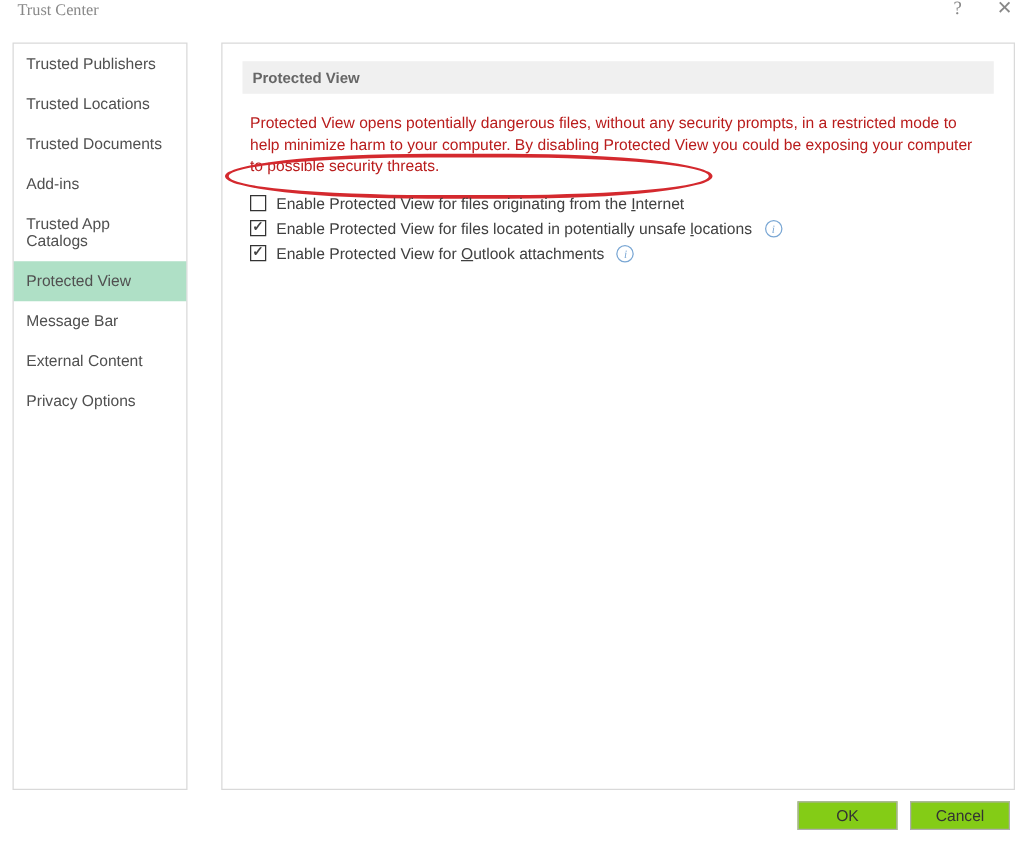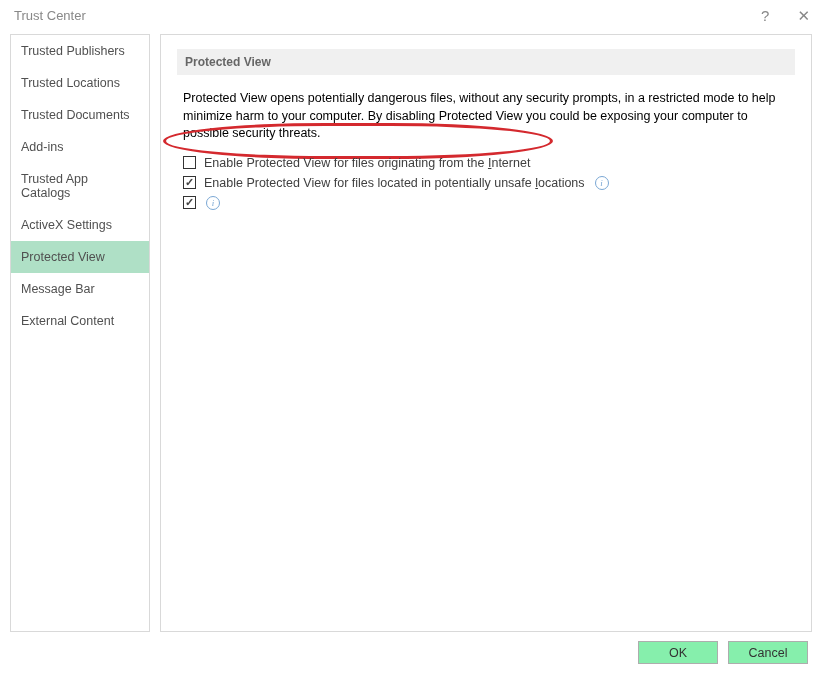--- a/index.html
+++ b/index.html
@@ -8,41 +8,42 @@
       font-size: 12.5px;
       color: #444;
       background: #fff;
       width: 822px;
       height: 673px;
       overflow: hidden;
     }
     .titlebar {
       height: 30px;
       display: flex;
-      align-items: center;
+      align-items: flex-start;
       justify-content: space-between;
       padding: 0 12px 0 14px;
       color: #888;
       font-size: 13px;
+      font-family: Liberation Serif, serif;
     }
     .titlebar-controls {
       display: flex;
       gap: 28px;
       align-items: center;
     }
     .titlebar-controls span {
       font-size: 15px;
       color: #888;
       cursor: pointer;
       line-height: 1;
     }
     .main {
       display: flex;
       padding: 4px 10px 0 10px;
-      gap: 10px;
+      gap: 27px;
       height: 602px;
     }
     .sidebar {
       width: 140px;
       border: 1px solid #d9d9d9;
       display: flex;
       flex-direction: column;
     }
     .sidebar-item {
       padding: 9px 10px;
@@ -63,21 +64,21 @@
     .section-header {
       background: #f0f0f0;
       color: #666;
       font-weight: bold;
       padding: 6px 8px;
       font-size: 12px;
       margin-bottom: 12px;
     }
     .description {
       font-size: 12.5px;
-      color: #000000;
+      color: #b91c1c;
       line-height: 1.4;
       padding: 0 6px 10px 6px;
       margin-top: 15px;
     }
     .checkbox-row {
       display: flex;
       align-items: center;
       gap: 8px;
       padding: 3px 6px;
       position: relative;
@@ -130,21 +131,21 @@
     .footer {
       display: flex;
       justify-content: flex-end;
       gap: 10px;
       padding: 9px 14px;
     }
     .btn {
       width: 80px;
       height: 23px;
       border: 1px solid #adadad;
-      background: #86efac;
+      background: #84cc16;
       font-family: inherit;
       font-size: 12.5px;
       color: #333;
       cursor: pointer;
     }
   </style>
 </head>
 <body>
 
 <div class="titlebar">
@@ -155,24 +156,24 @@
   </div>
 </div>
 
 <div class="main">
   <div class="sidebar">
     <div class="sidebar-item"><span>Trusted Publishers</span></div>
     <div class="sidebar-item"><span>Trusted Locations</span></div>
     <div class="sidebar-item"><span>Trusted Documents</span></div>
     <div class="sidebar-item"><span>Add-ins</span></div>
     <div class="sidebar-item"><span>Trusted App Catalogs</span></div>
-    <div class="sidebar-item"><span>ActiveX Settings</span></div>
     <div class="sidebar-item selected"><span>Protected View</span></div>
     <div class="sidebar-item"><span>Message Bar</span></div>
     <div class="sidebar-item"><span>External Content</span></div>
+    <div class="sidebar-item"><span>Privacy Options</span></div>
   </div>
 
   <div class="content">
     <div class="section-header">Protected View</div>
     <div class="description">Protected View opens potentially dangerous files, without any security prompts, in a restricted mode to help minimize harm to your computer. By disabling Protected View you could be exposing your computer to possible security threats.</div>
 
     <div class="annotation" style="left:2px; top:88px; width:390px; height:36px;"></div>
 
     <div class="checkbox-row">
       <span class="checkbox"></span>
@@ -180,20 +181,21 @@
     </div>
 
     <div class="checkbox-row">
       <span class="checkbox checked"></span>
       <span class="checkbox-label"><span>Enable Protected View for files located in potentially unsafe </span><span class="u">l</span><span>ocations</span></span>
       <span class="info-icon">i</span>
     </div>
 
     <div class="checkbox-row">
       <span class="checkbox checked"></span>
+      <span class="checkbox-label"><span>Enable Protected View for </span><span class="u">O</span><span>utlook attachments</span></span>
       <span class="info-icon">i</span>
     </div>
   </div>
 </div>
 
 <div class="footer">
   <button class="btn">OK</button>
   <button class="btn">Cancel</button>
 </div>
 

